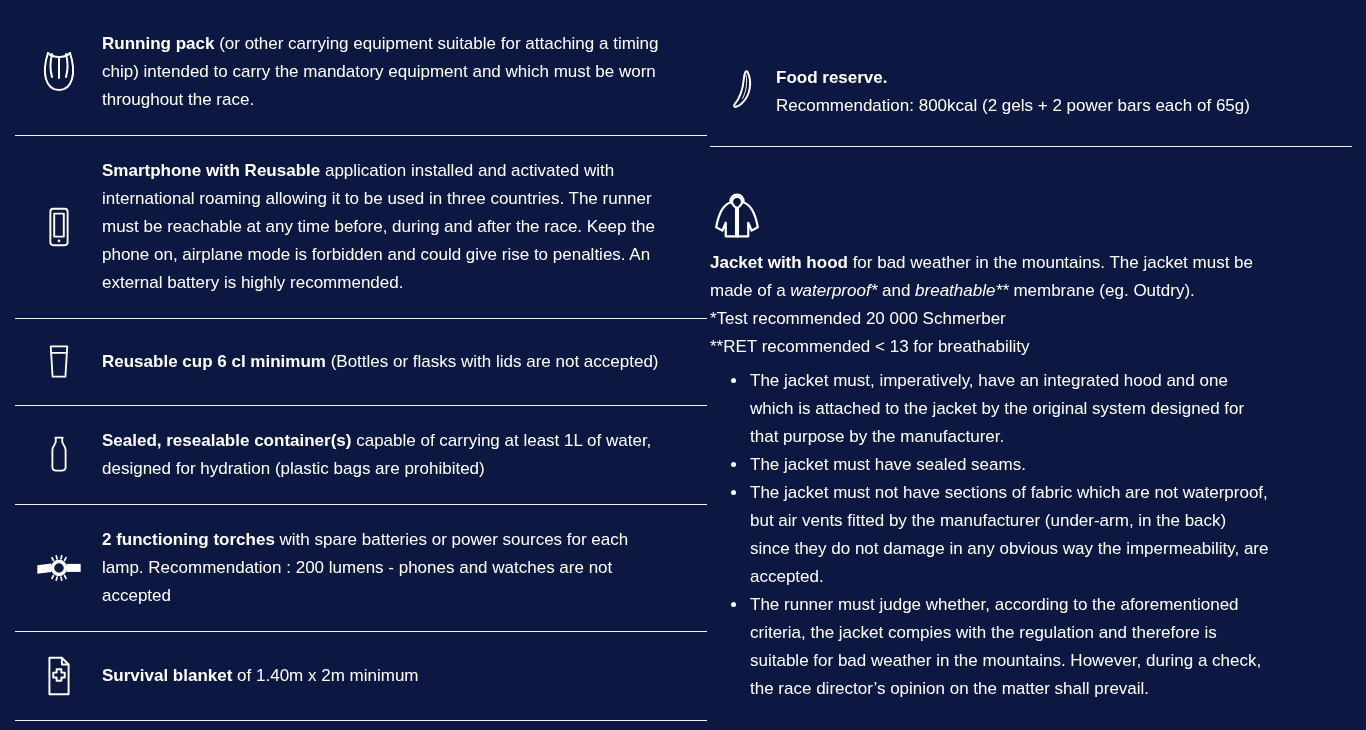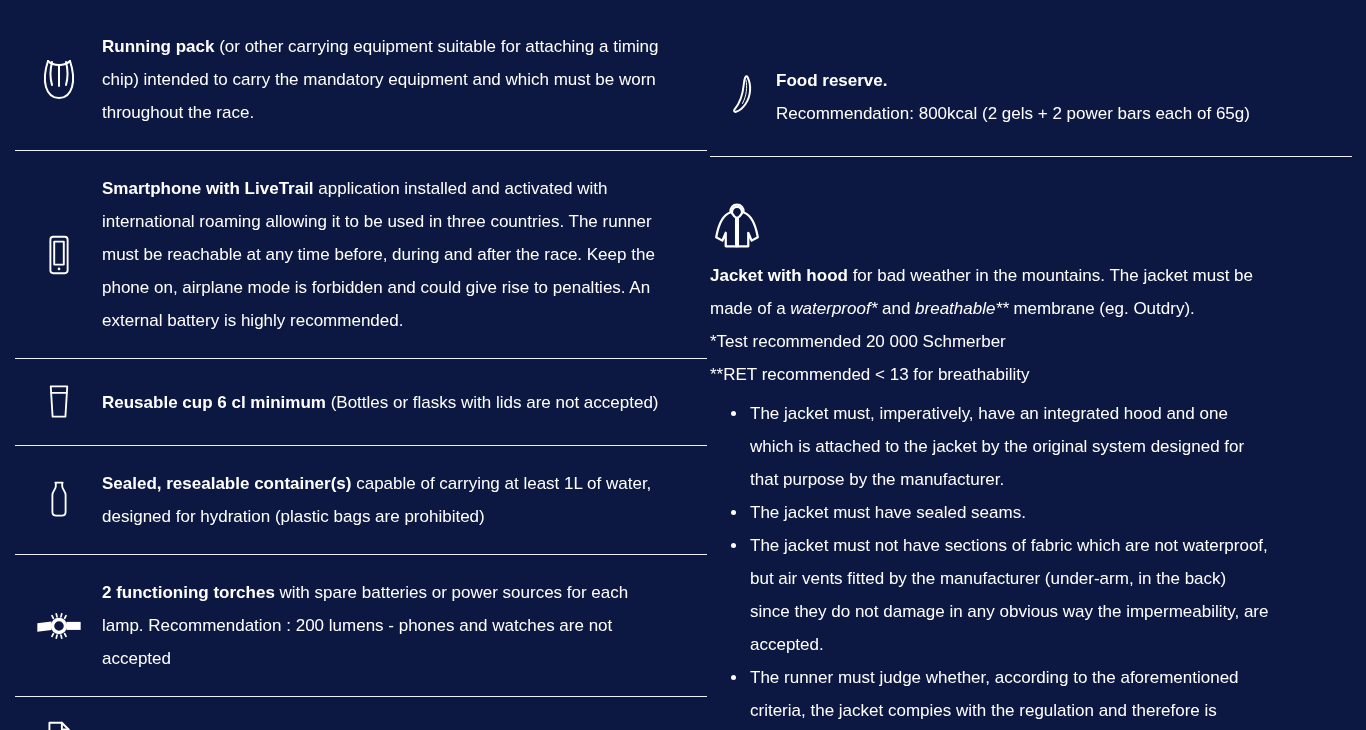--- a/index.html
+++ b/index.html
@@ -3,21 +3,21 @@
 <meta charset="utf-8">
 <style>
   html,body { margin:0; padding:0; background:#0c1842; }
   .screen {
     position:relative;
     width:1366px; height:730px;
     background:#0c1842;
     color:#ffffff;
     font-family:"Liberation Sans", sans-serif;
     font-size:17px;
-    line-height:33px;
+    line-height:28px;
     overflow:hidden;
   }
   .col { position:absolute; top:0; }
   .col-left  { left:15px;  width:692px; }
   .col-right { left:710px; width:642px; }
 
   .item {
     display:flex;
     align-items:center;
     padding:21px 0;
@@ -73,21 +73,21 @@
 
     <div class="item">
       <div class="icon-cell">
         <svg width="46" height="46" viewBox="0 0 48 48">
           <rect x="15" y="5" width="18" height="38" rx="3"></rect>
           <rect x="19" y="10" width="10" height="24"></rect>
           <circle cx="24" cy="38.5" r="1.4" fill="#ffffff" stroke="none"></circle>
         </svg>
       </div>
       <div class="text-cell">
-        <span class="ttl">Smartphone with LiveTrail</span><span> application installed and activated with international roaming allowing it to be used in three countries. The runner must be reachable at any time before, during and after the race. Keep the phone on, airplane mode is forbidden and could give rise to penalties. An external battery is highly recommended.</span>
+        <span class="ttl">Smartphone with Reusable</span><span> application installed and activated with international roaming allowing it to be used in three countries. The runner must be reachable at any time before, during and after the race. Keep the phone on, airplane mode is forbidden and could give rise to penalties. An external battery is highly recommended.</span>
       </div>
     </div>
 
     <div class="item">
       <div class="icon-cell">
         <svg width="44" height="44" viewBox="0 0 48 48">
           <path d="M15 7 H33 L31 40 H17 Z"></path>
           <path d="M15.6 14 H32.4"></path>
         </svg>
       </div>

